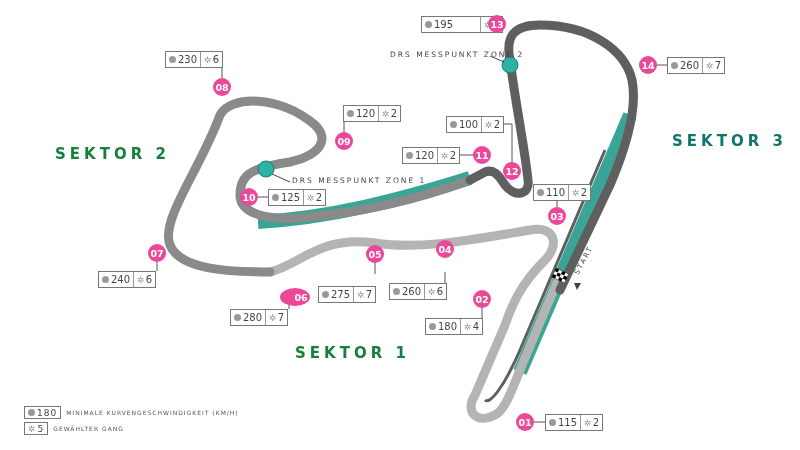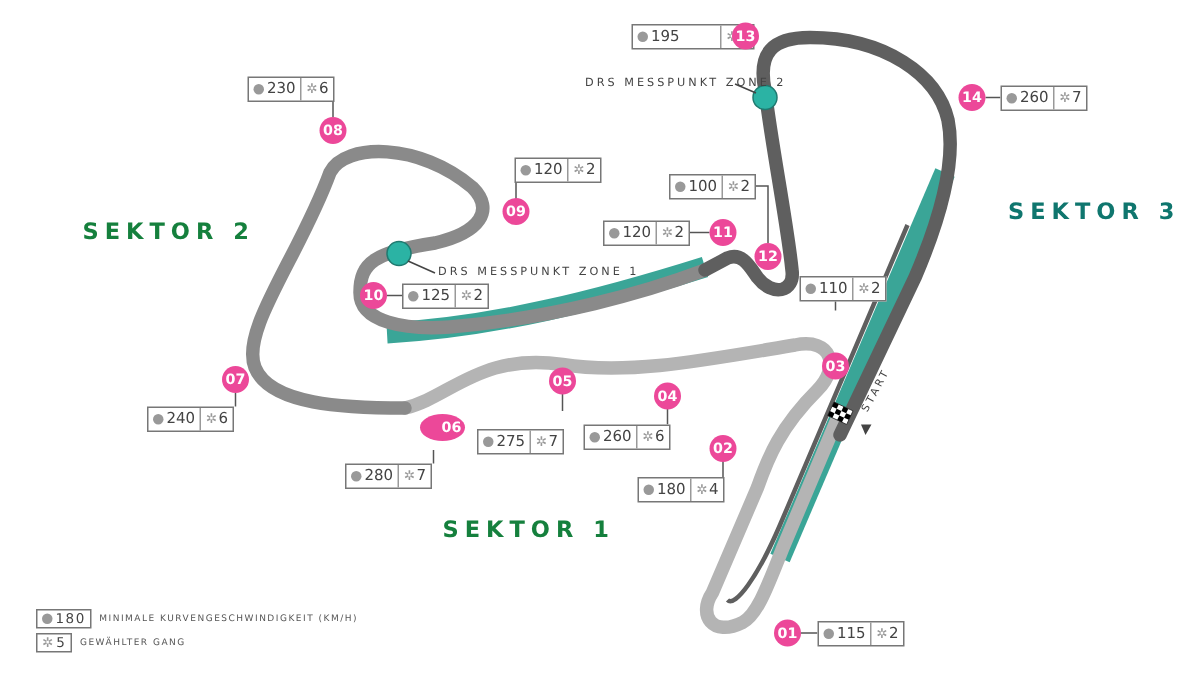--- a/index.html
+++ b/index.html
@@ -103,23 +103,23 @@
 <div class="info" style="left:533px;top:184px;">
     <span class="c">
       <i class="dot"></i>
       <span>110</span>
     </span>
     <span class="c">
       <i class="gear">✲</i>
       <span>2</span>
     </span>
   </div>
-<div class="badge" style="left:548px;top:207px;margin-top:28px;">03</div>
-
-<div class="badge" style="left:436px;top:255px;">04</div>
+<div class="badge" style="left:548px;top:207px;">03</div>
+
+<div class="badge" style="left:436px;top:240px;">04</div>
 <div class="info" style="left:389px;top:283px;">
     <span class="c">
       <i class="dot"></i>
       <span>260</span>
     </span>
     <span class="c">
       <i class="gear">✲</i>
       <span>6</span>
     </span>
   </div>
@@ -129,21 +129,21 @@
     <span class="c">
       <i class="dot"></i>
       <span>275</span>
     </span>
     <span class="c">
       <i class="gear">✲</i>
       <span>7</span>
     </span>
   </div>
 
-<div class="badge" style="left:280px;top:276px;padding-left:12px;">06</div>
+<div class="badge" style="left:280px;top:288px;padding-left:12px;">06</div>
 <div class="info" style="left:230px;top:309px;text-align:right;">
     <span class="c">
       <i class="dot"></i>
       <span>280</span>
     </span>
     <span class="c">
       <i class="gear">✲</i>
       <span>7</span>
     </span>
   </div>

